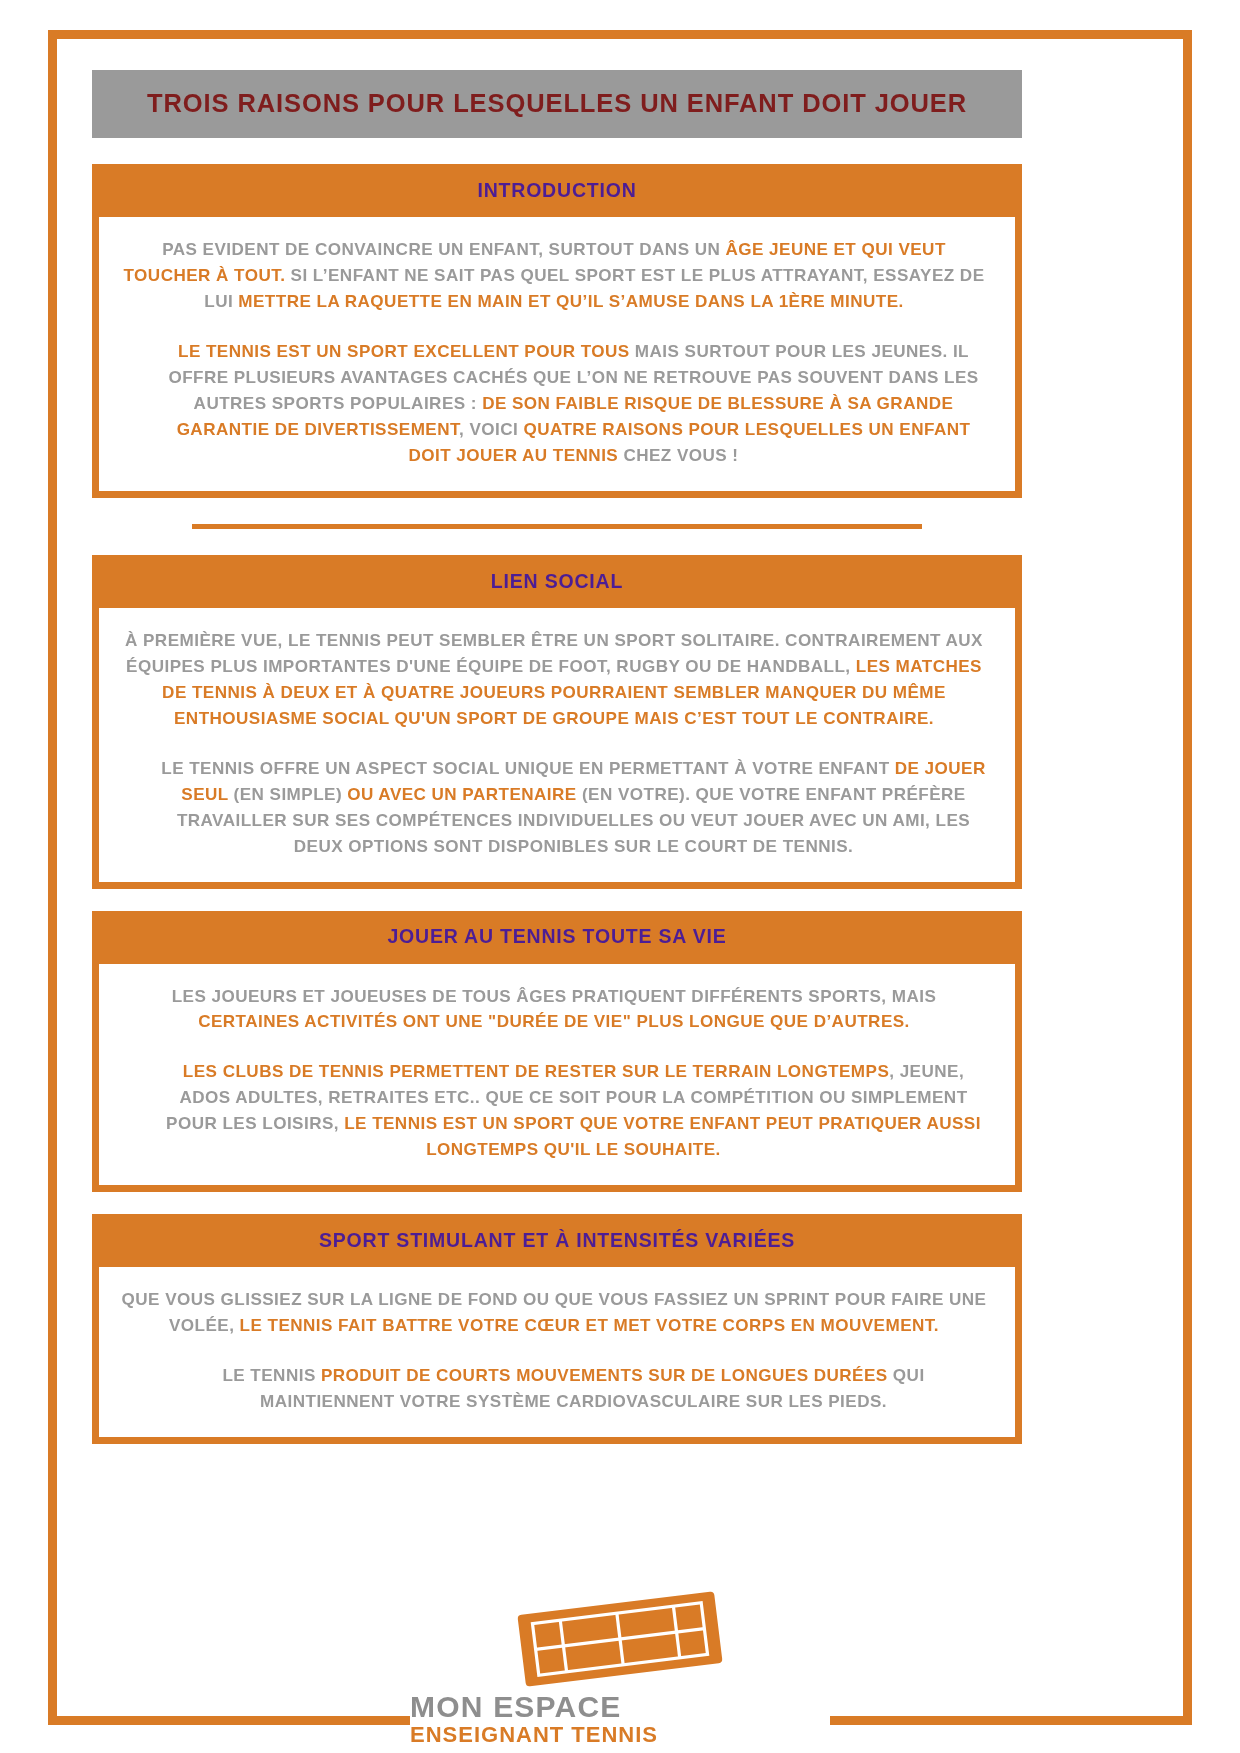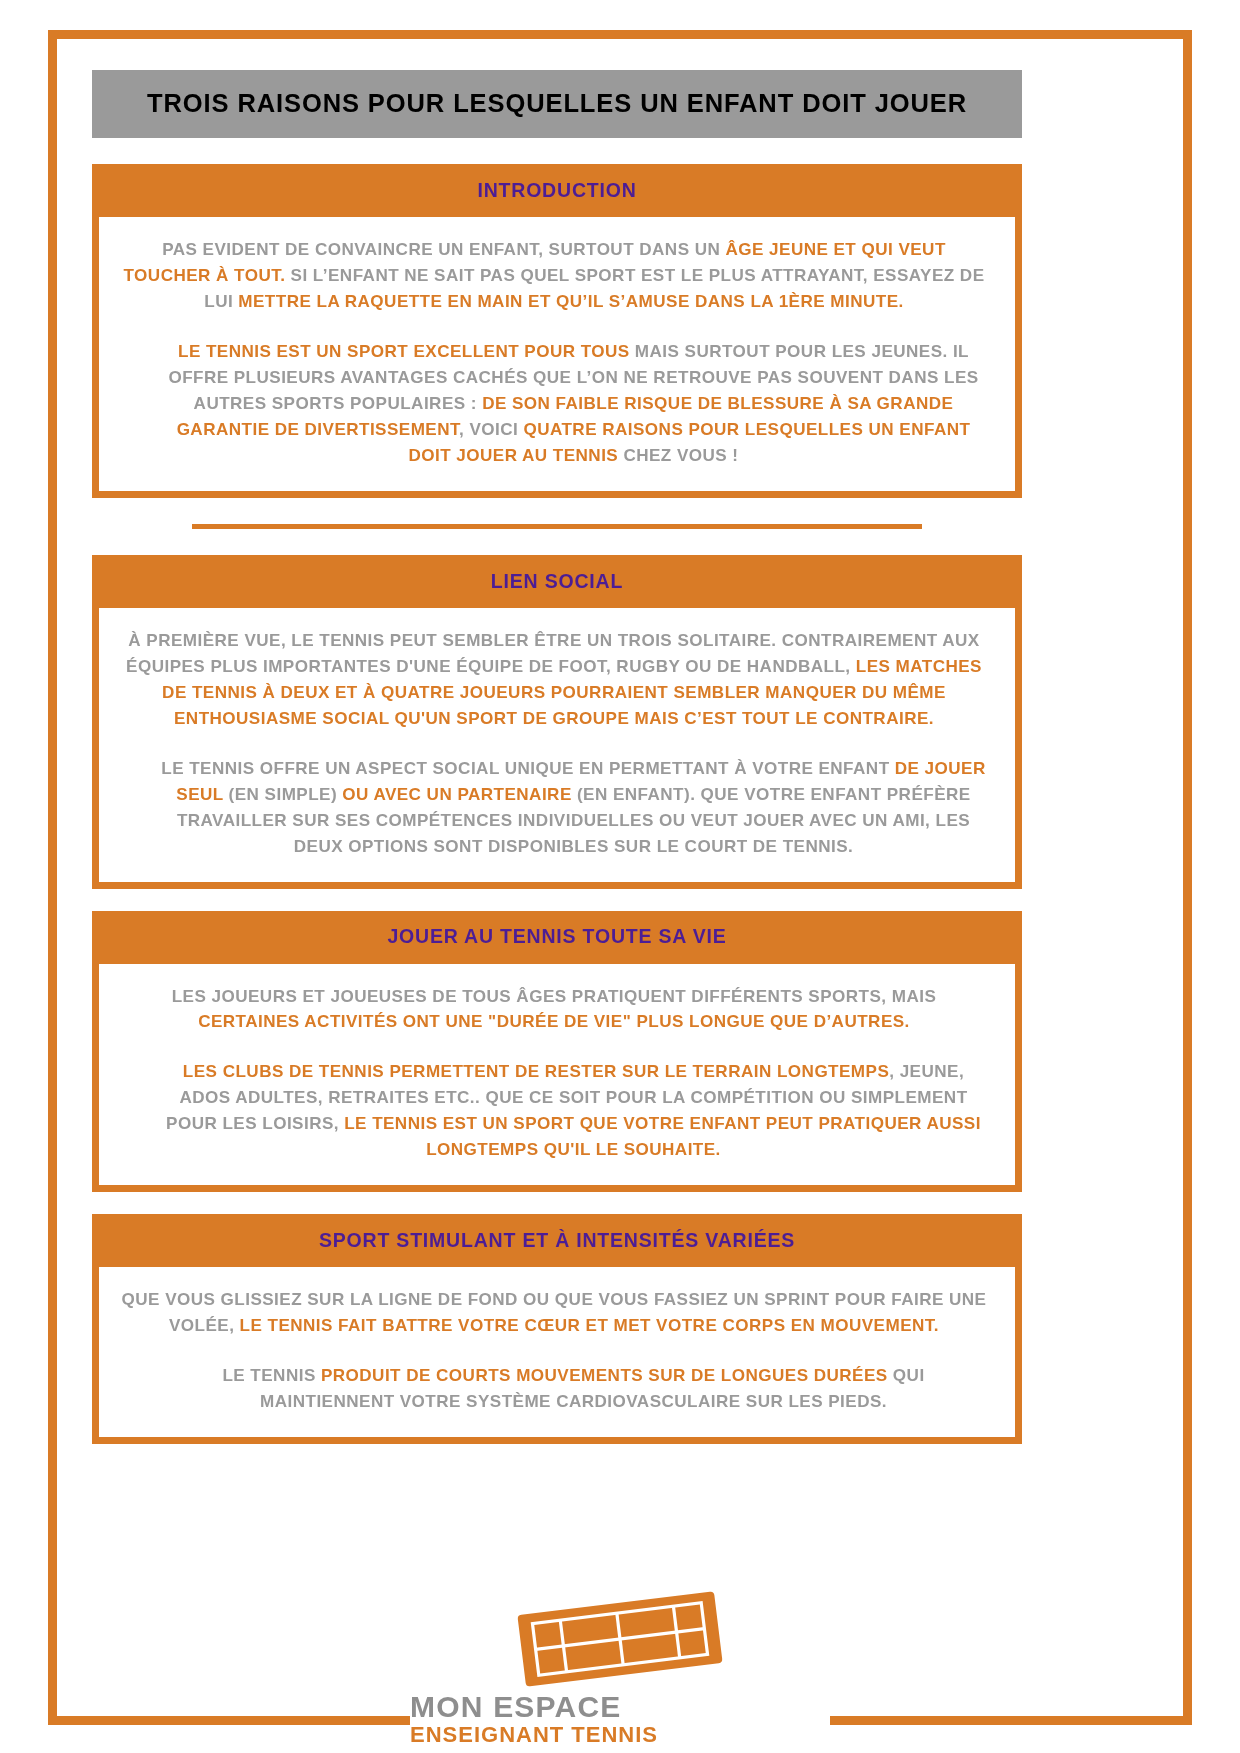--- a/index.html
+++ b/index.html
@@ -35,21 +35,21 @@
   
   .title-bar {
     background: #9A9A9A;
     height: 68px;
     display: flex;
     align-items: center;
     justify-content: center;
     padding: 0 14px;
   }
   .title-bar .title-text {
-    color: #000000;
+    color: #7f1d1d;
     font-size: 25.5px;
     font-weight: bold;
     letter-spacing: 0.9px;
     text-align: center;
     line-height: 1;
     white-space: nowrap;
   }
 
   
   .section { margin-top: 26px; }
@@ -178,24 +178,24 @@
     <div class="divider-wrap">
       <div class="divider"></div>
     </div>
 
     <div class="section">
       <div class="section-header">
         <div class="head-text">LIEN SOCIAL</div>
       </div>
       <div class="section-body">
         <div class="para">
-          <span>À PREMIÈRE VUE, LE TENNIS PEUT SEMBLER ÊTRE UN TROIS SOLITAIRE. CONTRAIREMENT AUX ÉQUIPES PLUS IMPORTANTES D'UNE ÉQUIPE DE FOOT, RUGBY OU DE HANDBALL, </span><span class="hl">LES MATCHES DE TENNIS À DEUX ET À QUATRE JOUEURS POURRAIENT SEMBLER MANQUER DU MÊME ENTHOUSIASME SOCIAL QU'UN SPORT DE GROUPE MAIS C’EST TOUT LE CONTRAIRE.</span>
-        </div>
-        <div class="para">
-          <span>LE TENNIS OFFRE UN ASPECT SOCIAL UNIQUE EN PERMETTANT À VOTRE ENFANT </span><span class="hl">DE JOUER SEUL </span><span>(EN SIMPLE)</span><span class="hl"> OU AVEC UN PARTENAIRE </span><span>(EN ENFANT).</span><span> QUE VOTRE ENFANT PRÉFÈRE TRAVAILLER SUR SES COMPÉTENCES INDIVIDUELLES OU VEUT JOUER AVEC UN AMI, LES DEUX OPTIONS SONT DISPONIBLES SUR LE COURT DE TENNIS.</span>
+          <span>À PREMIÈRE VUE, LE TENNIS PEUT SEMBLER ÊTRE UN SPORT SOLITAIRE. CONTRAIREMENT AUX ÉQUIPES PLUS IMPORTANTES D'UNE ÉQUIPE DE FOOT, RUGBY OU DE HANDBALL, </span><span class="hl">LES MATCHES DE TENNIS À DEUX ET À QUATRE JOUEURS POURRAIENT SEMBLER MANQUER DU MÊME ENTHOUSIASME SOCIAL QU'UN SPORT DE GROUPE MAIS C’EST TOUT LE CONTRAIRE.</span>
+        </div>
+        <div class="para">
+          <span>LE TENNIS OFFRE UN ASPECT SOCIAL UNIQUE EN PERMETTANT À VOTRE ENFANT </span><span class="hl">DE JOUER SEUL </span><span>(EN SIMPLE)</span><span class="hl"> OU AVEC UN PARTENAIRE </span><span>(EN VOTRE).</span><span> QUE VOTRE ENFANT PRÉFÈRE TRAVAILLER SUR SES COMPÉTENCES INDIVIDUELLES OU VEUT JOUER AVEC UN AMI, LES DEUX OPTIONS SONT DISPONIBLES SUR LE COURT DE TENNIS.</span>
         </div>
       </div>
     </div>
 
     <div class="section tight">
       <div class="section-header">
         <div class="head-text">JOUER AU TENNIS TOUTE SA VIE</div>
       </div>
       <div class="section-body">
         <div class="para">

